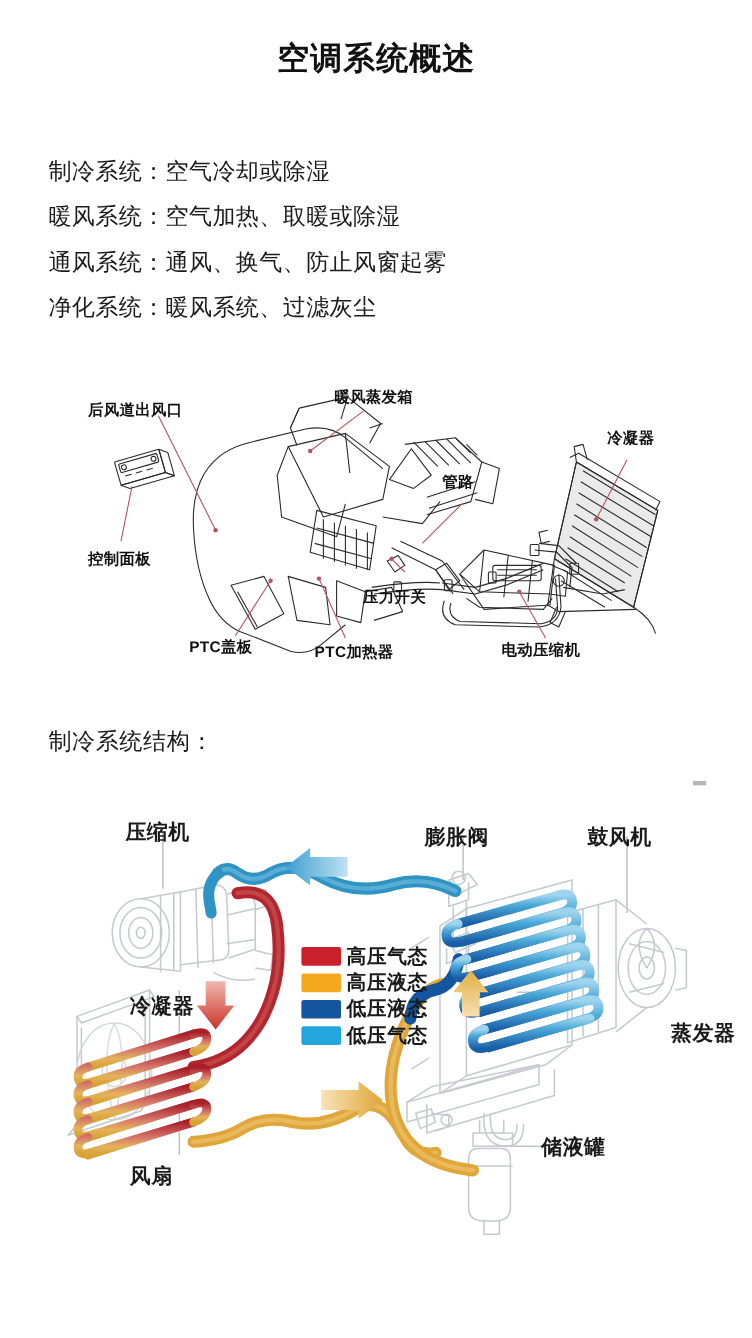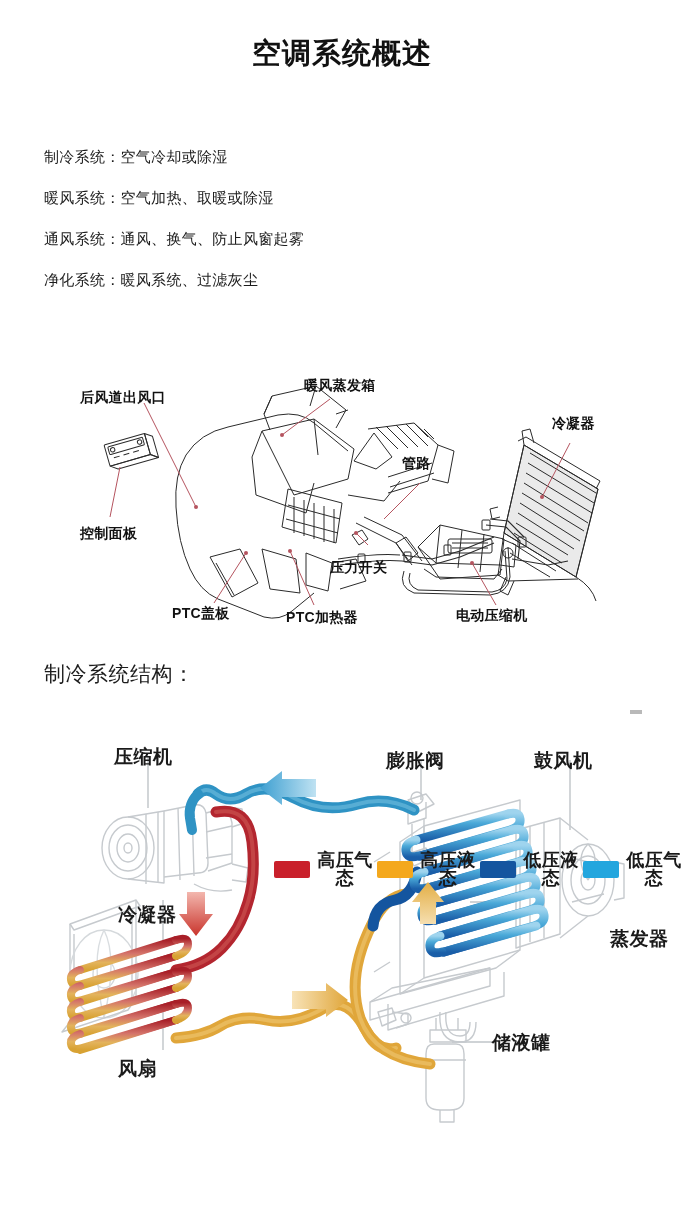--- a/index.html
+++ b/index.html
@@ -48,35 +48,35 @@
 
   
   .spec-list {
     position: absolute;
     left: 44px;
     top: 136px;
     width: 600px;
   }
   .spec-row {
     display: block;
-    font-size: 15px;
+    font-size: 21px;
     line-height: 41px;
     color: #1c1c1c;
     white-space: nowrap;
     letter-spacing: 0.3px;
   }
   .spec-key { }
   .spec-sep { }
   .spec-val { }
 
   
   .diagram1 {
     position: absolute;
     left: 0;
-    top: 367px;
+    top: 342px;
     width: 684px;
     height: 285px;
   }
   .d1-label {
     position: absolute;
     font-size: 14px;
     font-weight: 700;
     color: #111;
     white-space: nowrap;
     letter-spacing: 0.3px;
@@ -108,23 +108,22 @@
     white-space: nowrap;
     letter-spacing: 0.5px;
   }
 
   
   .legend {
     position: absolute;
     left: 274px;
     top: 858px;
     display: flex;
-    flex-direction: row;
+    flex-direction: column;
     gap: 2px;
-    text-align: center;
   }
   .legend-row {
     display: flex;
     align-items: center;
     height: 22px;
   }
   .legend-swatch {
     width: 36px;
     height: 17px;
     border-radius: 2px;

